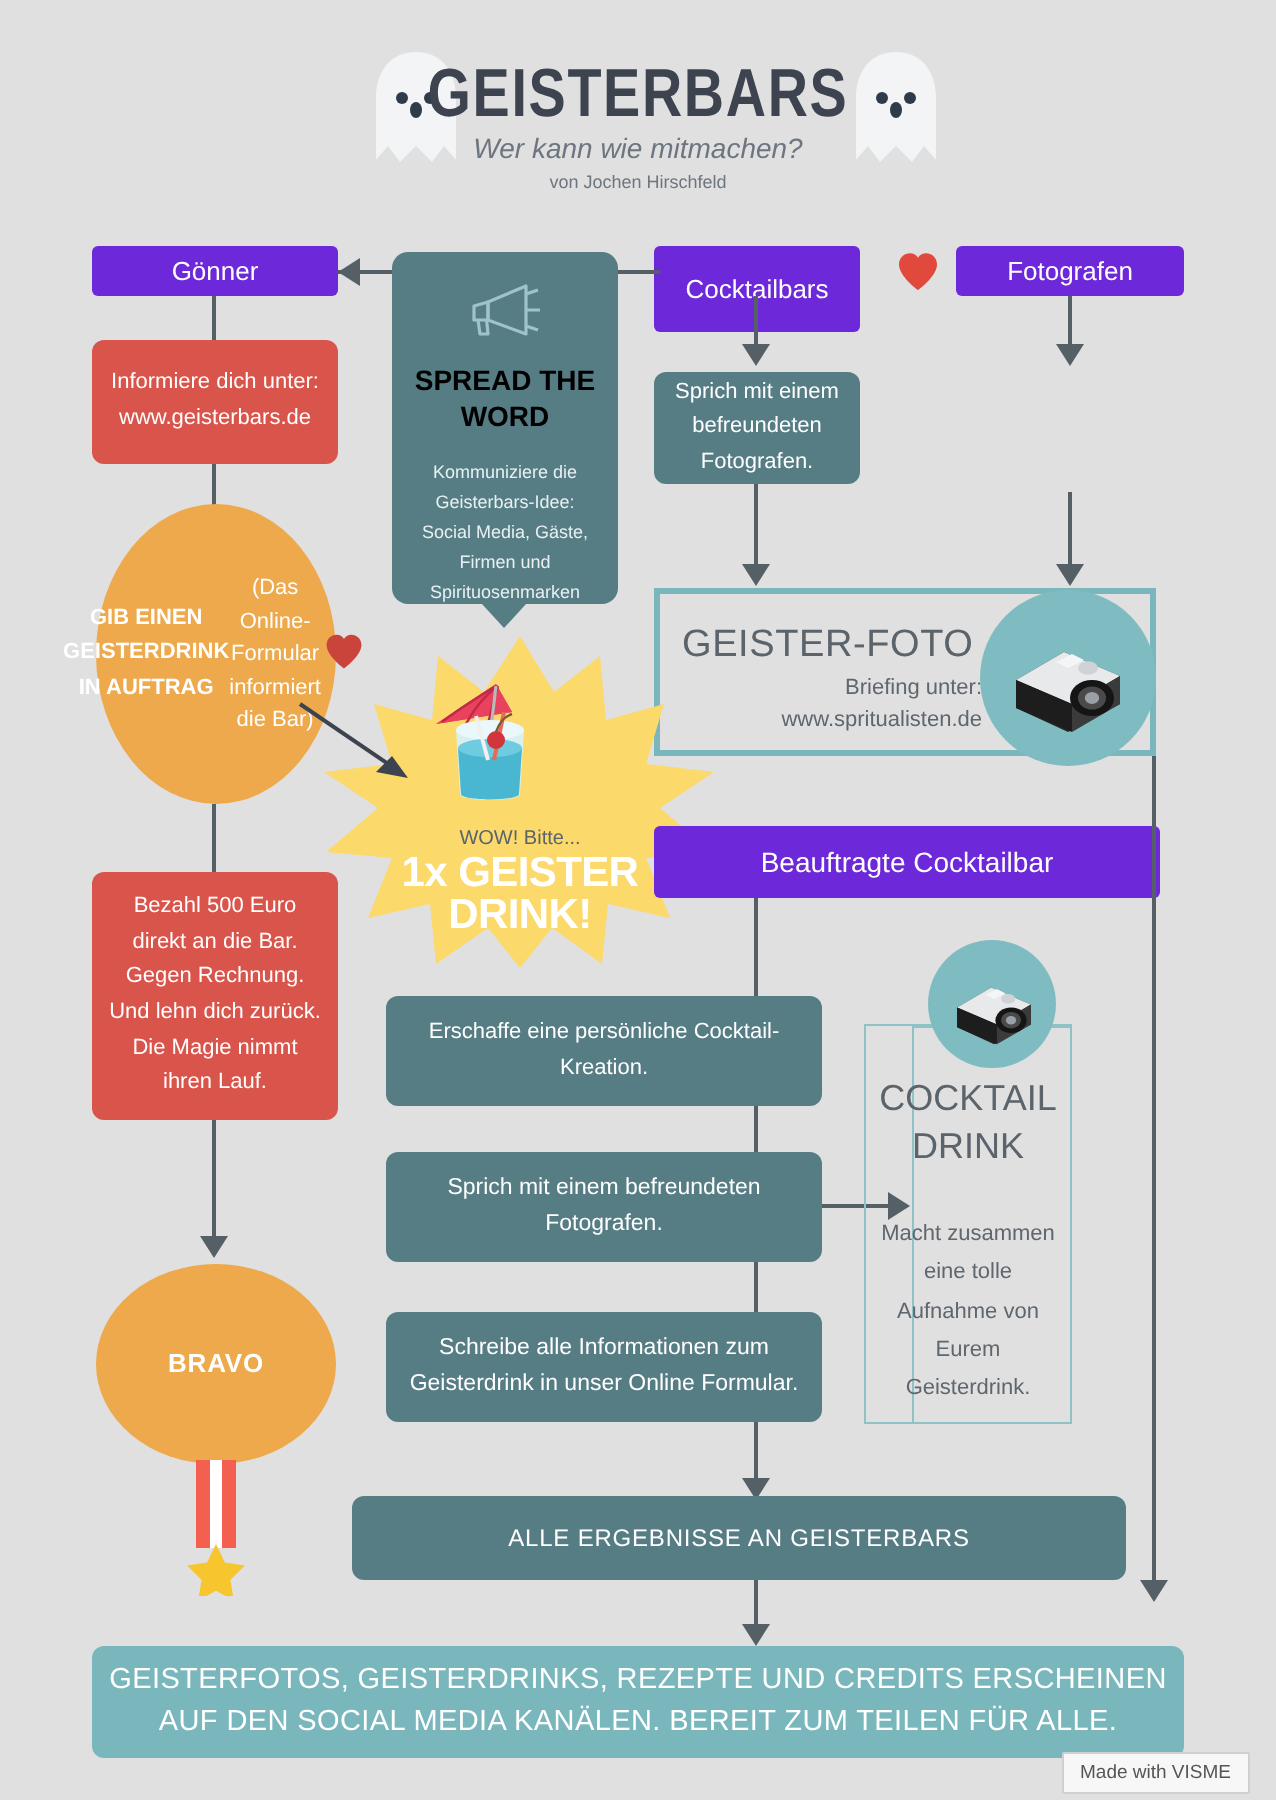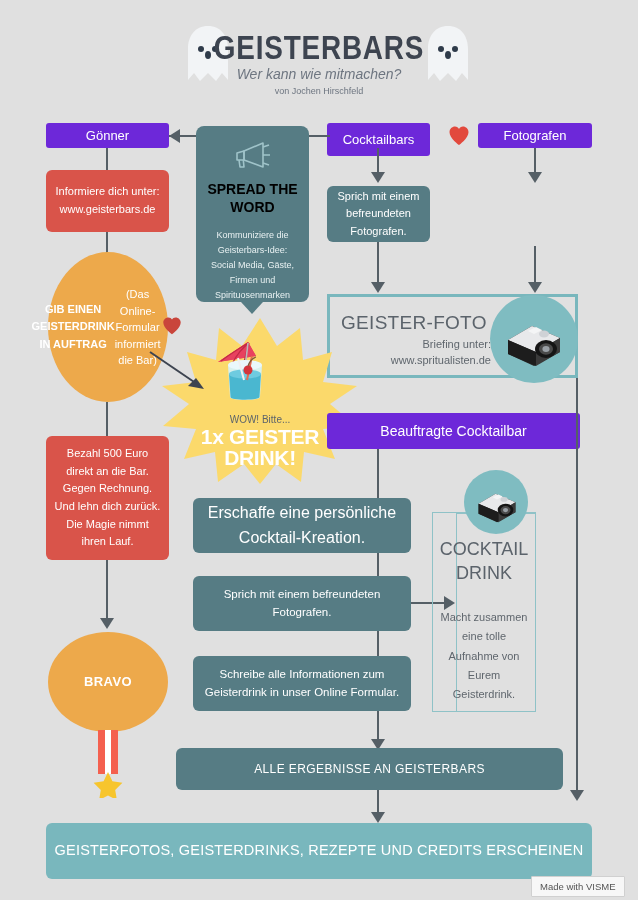--- a/index.html
+++ b/index.html
@@ -92,21 +92,21 @@
       <ellipse cx="24" cy="31" rx="3" ry="4" fill="#2f3b4a"></ellipse>
     </svg>
   </div>
 
   <div class="abs title" style="left:0;top:28px;">GEISTERBARS</div>
   <div class="abs byline" style="left:0;top:86px;">von Jochen Hirschfeld</div>
   <div class="abs subtitle" style="left:0;top:66px;">Wer kann wie mitmachen?</div>
 
   <div class="abs hdrbar" style="left:46px;top:123px;width:123px;height:25px;">Gönner</div>
 
-  <div class="abs hdrbar" style="left:327px;top:123px;width:103px;height:33px;">Cocktailbars</div>
+  <div class="abs hdrbar" style="left:327px;top:123px;width:103px;height:43px;">Cocktailbars</div>
 
   <div class="abs" style="left:447px;top:124px;width:24px;height:24px;">
     <svg width="24" height="24" viewBox="0 0 24 24">
       <path d="M12 21 C12 21 2.5 14.2 2.5 8.2 C2.5 4.9 5.1 2.6 8 2.6 C9.9 2.6 11.3 3.6 12 4.9 C12.7 3.6 14.1 2.6 16 2.6 C18.9 2.6 21.5 4.9 21.5 8.2 C21.5 14.2 12 21 12 21 Z" fill="#e2493d"></path>
     </svg>
   </div>
 
   <div class="abs hdrbar" style="left:478px;top:123px;width:114px;height:25px;">Fotografen</div>
 
   <div class="abs line" style="left:169px;top:135px;width:27px;height:2px;"></div>
@@ -239,21 +239,21 @@
     <svg width="70" height="50" viewBox="0 0 70 50">
       <line x1="2" y1="2" x2="52" y2="36" stroke="#3d4450" stroke-width="2"></line>
       <polygon points="56,39 40,36 48,28" fill="#3d4450"></polygon>
     </svg>
   </div>
 
   <div class="abs hdrbar" style="left:327px;top:413px;width:253px;height:36px;font-size:14px;">Beauftragte Cocktailbar</div>
 
   <div class="abs line" style="left:377px;top:449px;width:2px;height:50px;"></div>
 
-  <div class="abs darkbox" style="left:193px;top:498px;width:218px;height:55px;font-size:16px;">Erschaffe eine persönliche Cocktail-Kreation.</div>
+  <div class="abs darkbox" style="left:193px;top:498px;width:218px;height:55px;font-size:11px;">Erschaffe eine persönliche Cocktail-Kreation.</div>
 
   <div class="abs line" style="left:377px;top:553px;width:2px;height:23px;"></div>
 
   <div class="abs darkbox" style="left:193px;top:576px;width:218px;height:55px;font-size:11.5px;">Sprich mit einem befreundeten Fotografen.</div>
 
   <div class="abs line" style="left:377px;top:631px;width:2px;height:25px;"></div>
 
   <div class="abs darkbox" style="left:193px;top:656px;width:218px;height:55px;font-size:11.5px;">Schreibe  alle Informationen zum Geisterdrink in unser Online Formular.</div>
 
   <div class="abs line" style="left:377px;top:711px;width:2px;height:30px;"></div>
@@ -289,17 +289,18 @@
   <div class="abs line" style="left:576px;top:378px;width:2px;height:414px;"></div>
   <div class="abs arrowdown" style="left:570px;top:790px;"></div>
 
   <div class="abs darkbox" style="left:176px;top:748px;width:387px;height:42px;font-size:12px;letter-spacing:.4px;text-align:right;">ALLE ERGEBNISSE AN GEISTERBARS</div>
 
   <div class="abs line" style="left:377px;top:790px;width:2px;height:24px;"></div>
   <div class="abs arrowdown" style="left:371px;top:812px;"></div>
 
   <div class="abs" style="left:46px;top:823px;width:546px;height:56px;background:#79b7bd;border-radius:6px;display:flex;flex-direction:column;align-items:center;justify-content:center;">
     <div style="color:#ffffff;font-size:14.5px;letter-spacing:.2px;line-height:1.45;text-align:center;">GEISTERFOTOS, GEISTERDRINKS, REZEPTE UND CREDITS ERSCHEINEN</div>
+    <div style="color:#ffffff;font-size:14.5px;letter-spacing:.2px;line-height:1.45;text-align:center;">AUF DEN SOCIAL MEDIA KANÄLEN. BEREIT ZUM TEILEN FÜR ALLE.</div>
   </div>
 
   <div class="abs badge" style="left:531px;top:876px;">Made with VISME</div>
 
 </div>
 
 </body></html>

